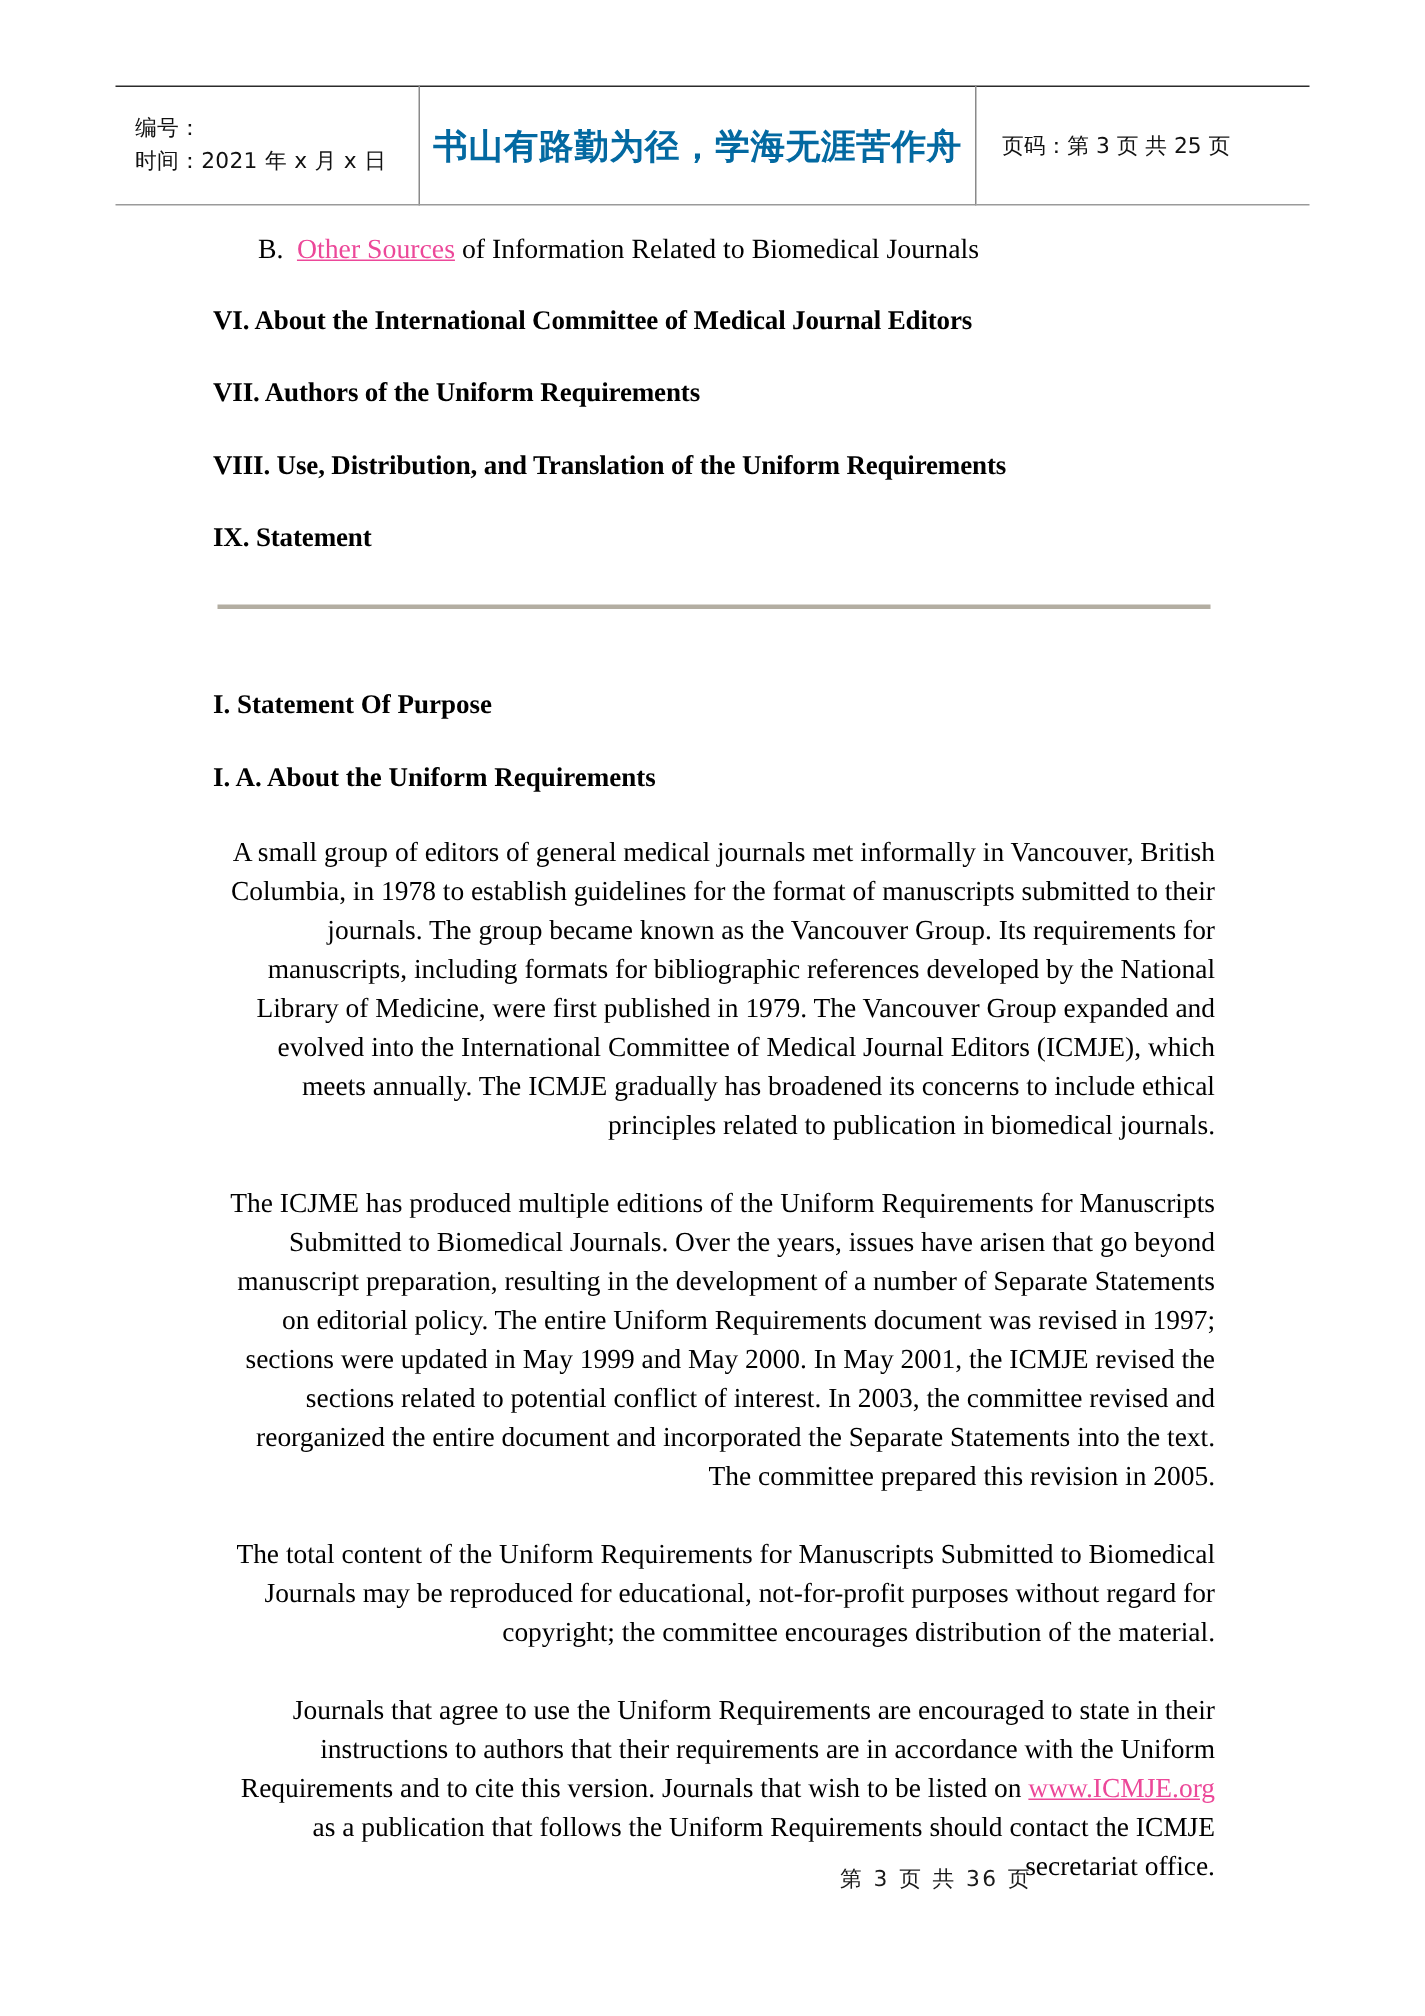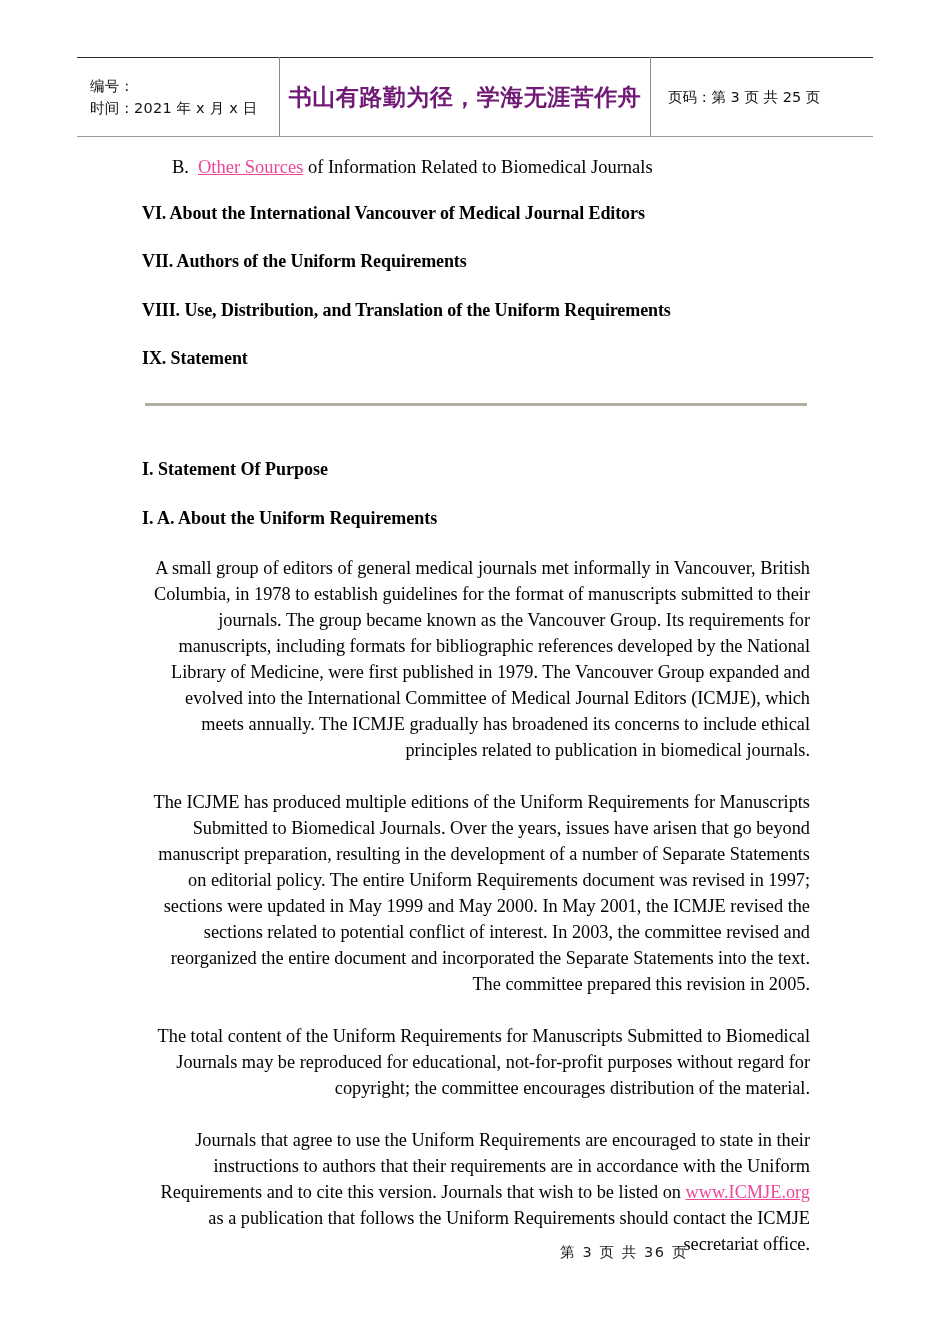--- a/index.html
+++ b/index.html
@@ -56,21 +56,21 @@
     padding-left: 13px;
     font-size: 14.5px;
     line-height: 1.55;
     color: #111111;
     letter-spacing: 0.2px;
   }
   .meta-line { white-space: nowrap; }
 
   .motto {
     text-align: center;
-    color: #701a75;
+    color: #0369a1;
     font-size: 23px;
     font-weight: 700;
     letter-spacing: 0.5px;
     white-space: nowrap;
   }
 
   .pageinfo {
     padding-left: 17px;
     font-size: 14.5px;
     color: #111111;
@@ -167,21 +167,21 @@
     </tr>
   </tbody>
     </table>
 
   <div class="content">
 
     <p class="toc-item">
       <span class="marker">B.</span><a class="doclink" href="#">Other Sources</a><span> of Information Related to Biomedical Journals</span>
     </p>
 
-    <h2 class="heading">VI. About the International Vancouver of Medical Journal Editors</h2>
+    <h2 class="heading">VI. About the International Committee of Medical Journal Editors</h2>
     <h2 class="heading">VII. Authors of the Uniform Requirements</h2>
     <h2 class="heading">VIII. Use, Distribution, and Translation of the Uniform Requirements</h2>
     <h2 class="heading tight">IX. Statement</h2>
 
     <div class="divider"></div>
 
     <h2 class="section-head first">I. Statement Of Purpose</h2>
     <h2 class="section-head">I. A. About the Uniform Requirements</h2>
 
     <p class="body">A small group of editors of general medical journals met informally in Vancouver, British Columbia, in 1978 to establish guidelines for the format of manuscripts submitted to their journals. The group became known as the Vancouver Group. Its requirements for manuscripts, including formats for bibliographic references developed by the National Library of Medicine, were first published in 1979. The Vancouver Group expanded and evolved into the International Committee of Medical Journal Editors (ICMJE), which meets annually. The ICMJE gradually has broadened its concerns to include ethical principles related to publication in biomedical journals.</p>

